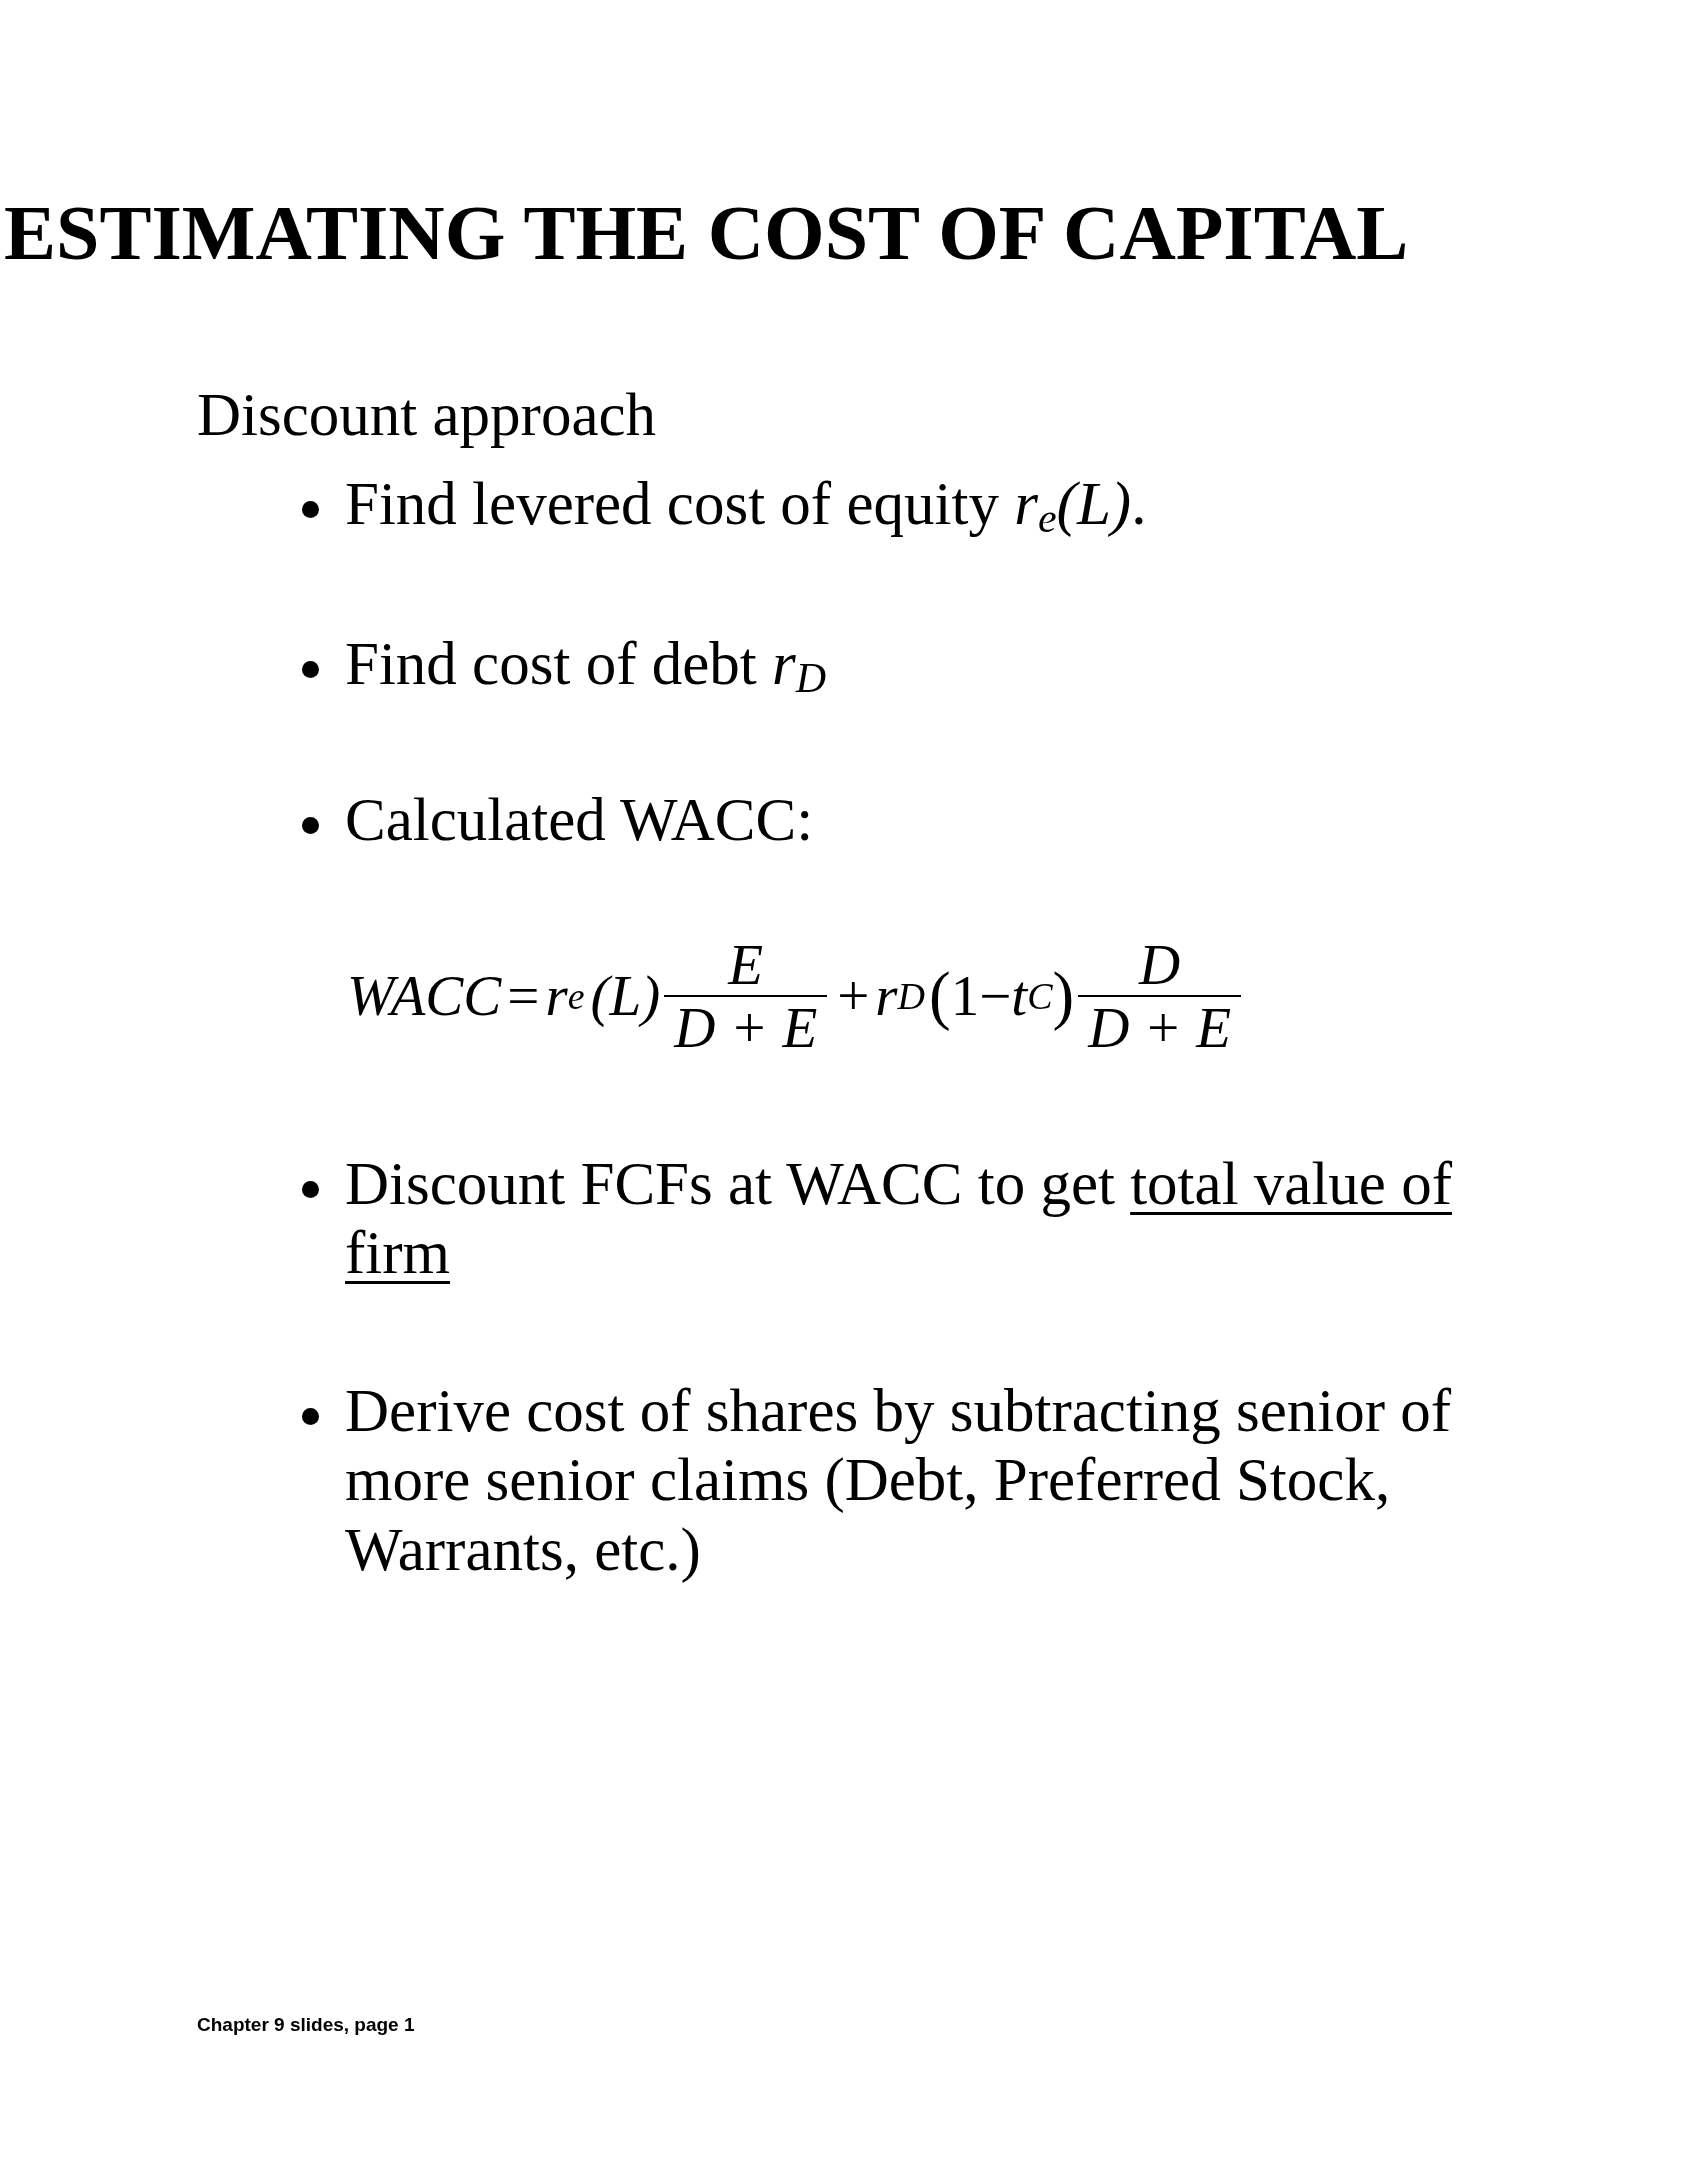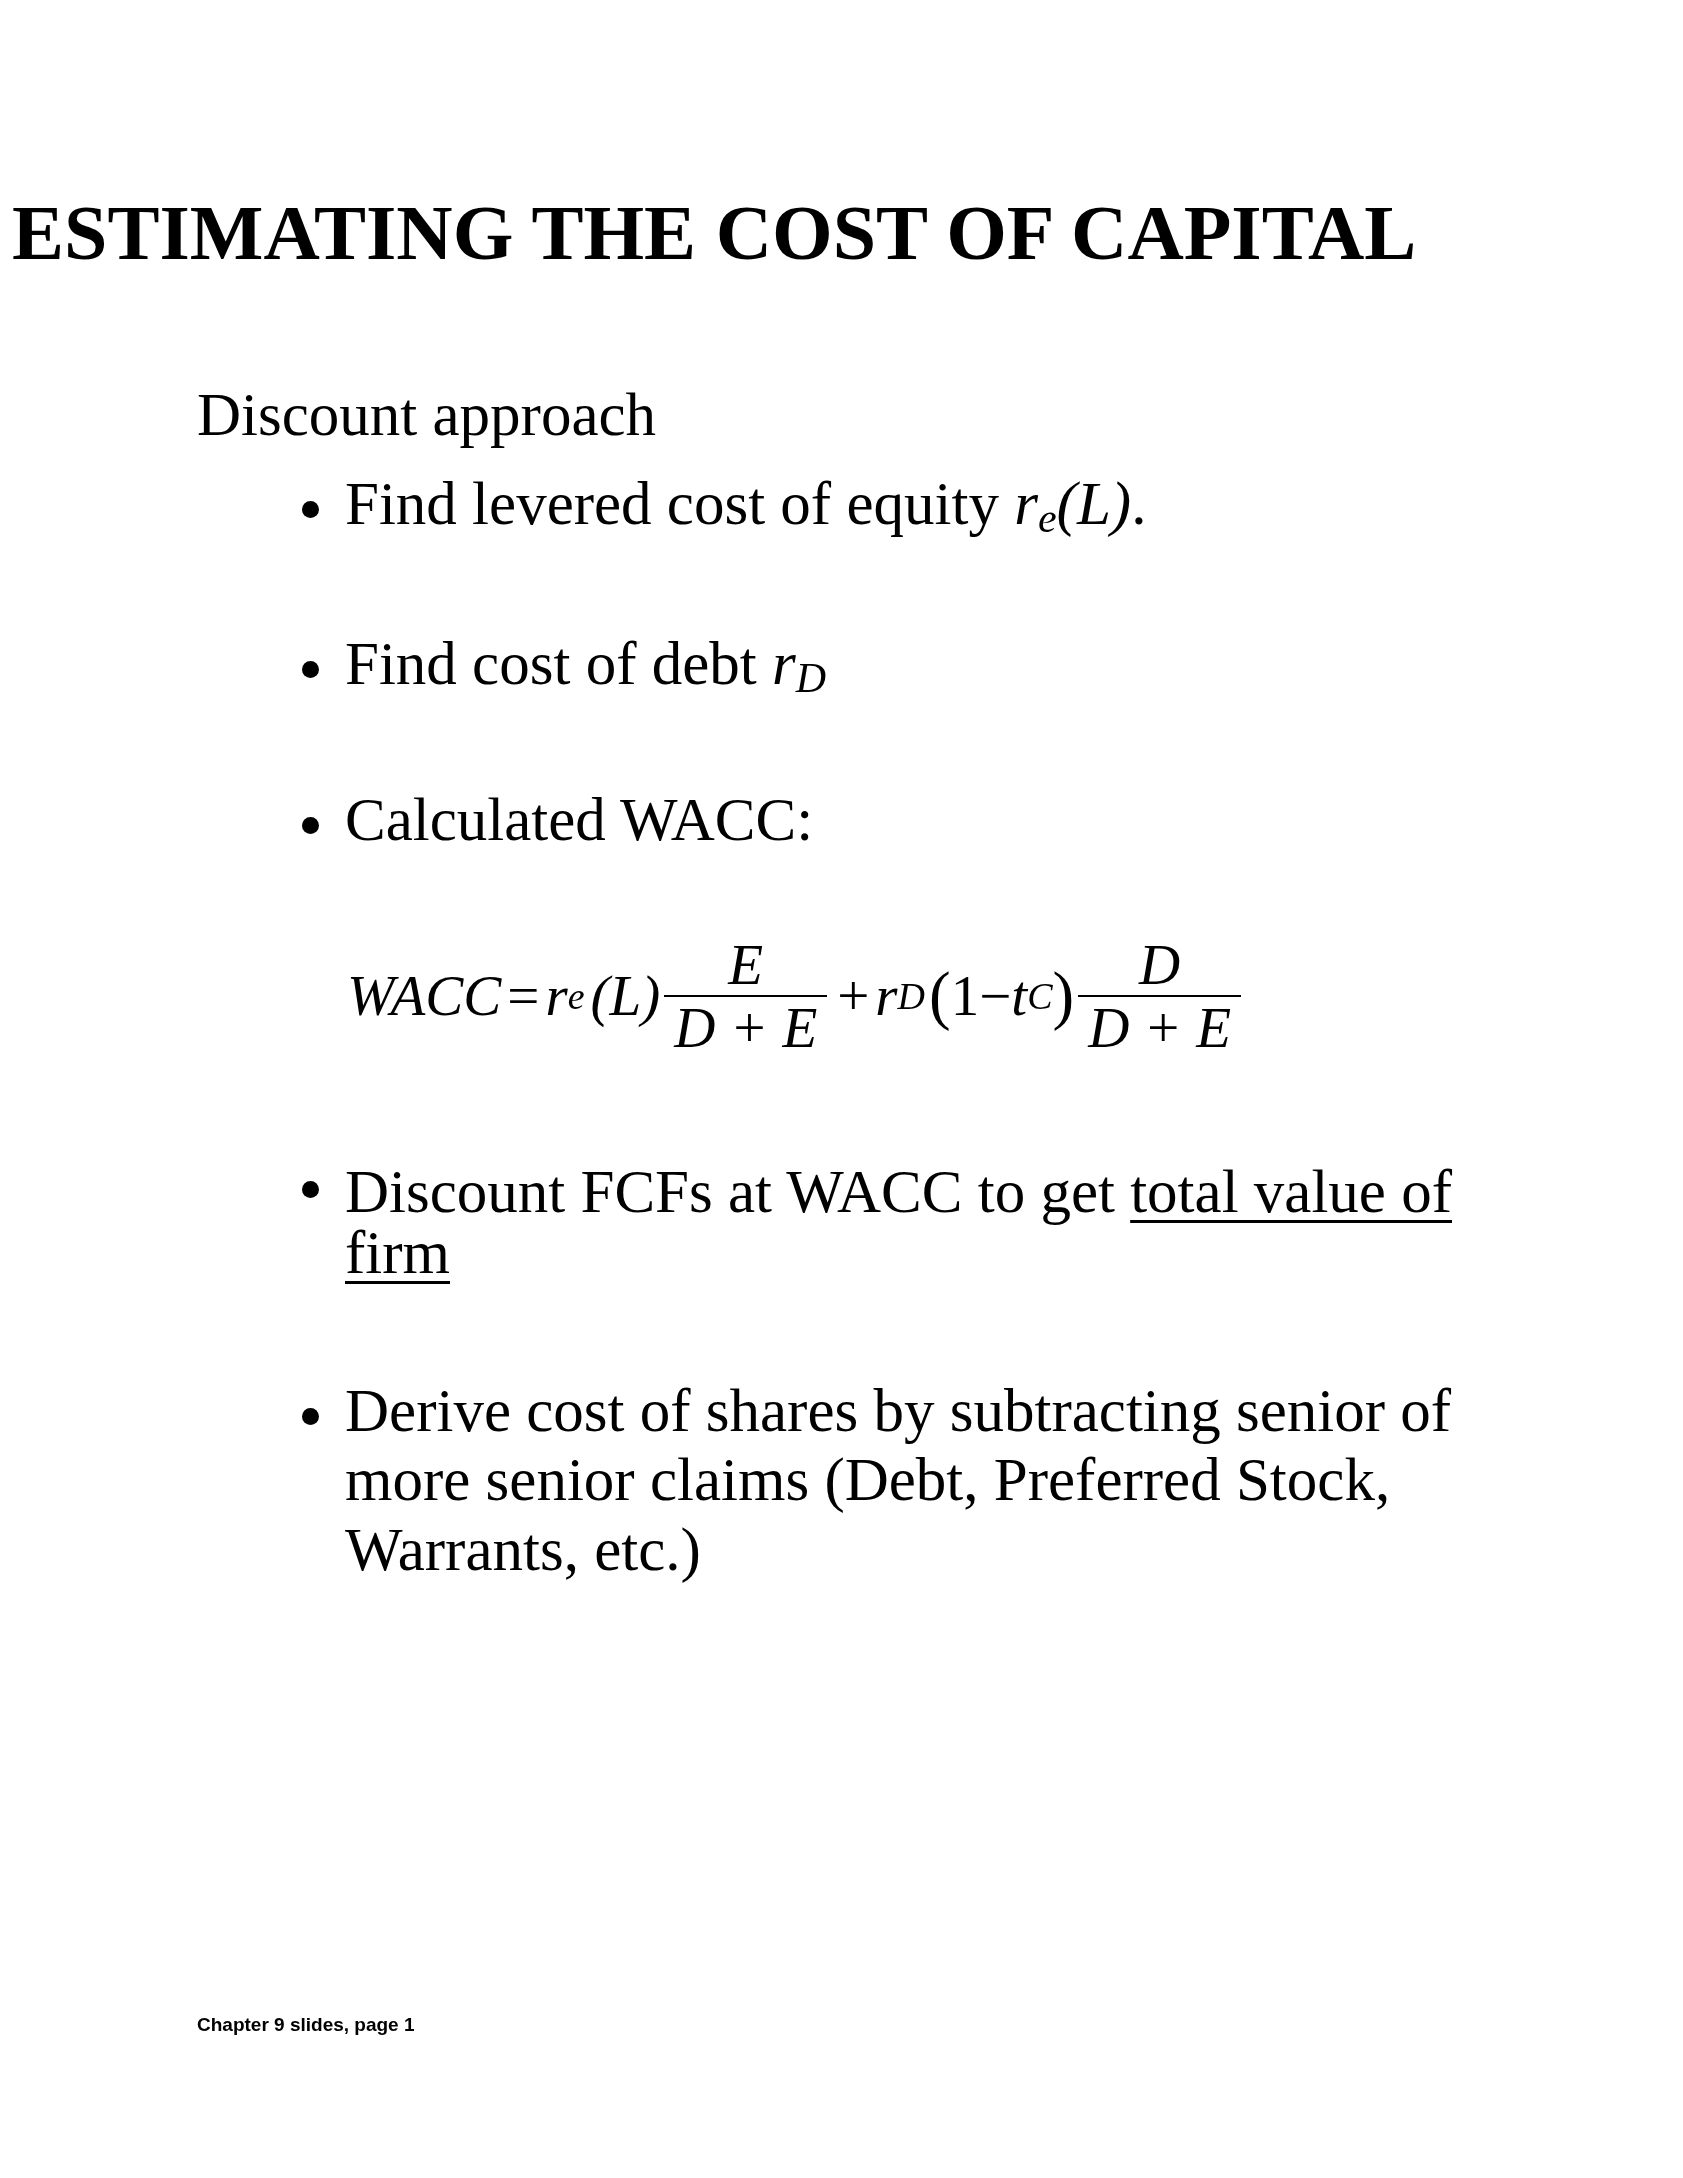--- a/index.html
+++ b/index.html
@@ -1,18 +1,18 @@
 <!DOCTYPE html>
 <html><head>
 <meta charset="utf-8">
 <style>
   html, body { margin: 0; padding: 0; background: #ffffff; }
   body { width: 1683px; height: 2178px; position: relative; overflow: hidden; color: #000; font-family: "Liberation Serif", serif; }
   .abs { position: absolute; white-space: nowrap; }
-  .title { left: 12px; width: 1386px; text-align: center; top: 194px; font-size: 78px; font-weight: bold; line-height: 1; letter-spacing: 0px; }
+  .title { left: 4px; width: 1386px; text-align: center; top: 194px; font-size: 78px; font-weight: bold; line-height: 1; letter-spacing: 0px; }
   .section { left: 197px; top: 384px; font-size: 61px; line-height: 1; }
   .bullet-row { position: absolute; left: 302px; font-size: 61px; line-height: 69px; }
   .bullet-dot { position: absolute; left: 0; width: 17px; height: 17px; border-radius: 50%; background: #000; }
   .bullet-text { position: absolute; left: 43px; white-space: nowrap; text-align: center; }
   .u { text-decoration: underline; text-decoration-thickness: 3px; text-underline-offset: 8px; }
   .it { font-style: italic; }
   sub.it { font-size: 42px; vertical-align: -8px; }
   .formula { position: absolute; left: 347px; top: 926px; height: 139px; font-size: 57px; font-family: "Liberation Serif", serif; display: flex; align-items: center; white-space: nowrap; }
   .formula .frac { display: inline-flex; flex-direction: column; align-items: center; margin: 0 4px; }
   .formula .num, .formula .den { line-height: 61px; padding: 0 10px; }
@@ -66,21 +66,21 @@
   <span class="paren">)</span>
   <span class="frac">
     <span class="num it">D</span>
     <span class="bar"></span>
     <span class="den it">D + E</span>
   </span>
 </div>
 
 <div class="bullet-row" style="top:1149px;">
   <span class="bullet-dot" style="top:32px;"></span>
-  <span class="bullet-text" style="top:0;margin-top:8px;"><span>Discount FCFs at WACC to get </span><span class="u">total value of</span></span>
+  <span class="bullet-text" style="top:0;"><span>Discount FCFs at WACC to get </span><span class="u">total value of</span></span>
   <span class="bullet-text" style="top:69px;"><span class="u">firm</span></span>
 </div>
 
 <div class="bullet-row" style="top:1376px;">
   <span class="bullet-dot" style="top:32px;"></span>
   <span class="bullet-text" style="top:0;">Derive cost of shares by subtracting senior of</span>
   <span class="bullet-text" style="top:69px;">more senior claims (Debt, Preferred Stock,</span>
   <span class="bullet-text" style="top:139px;">Warrants, etc.)</span>
 </div>
 

